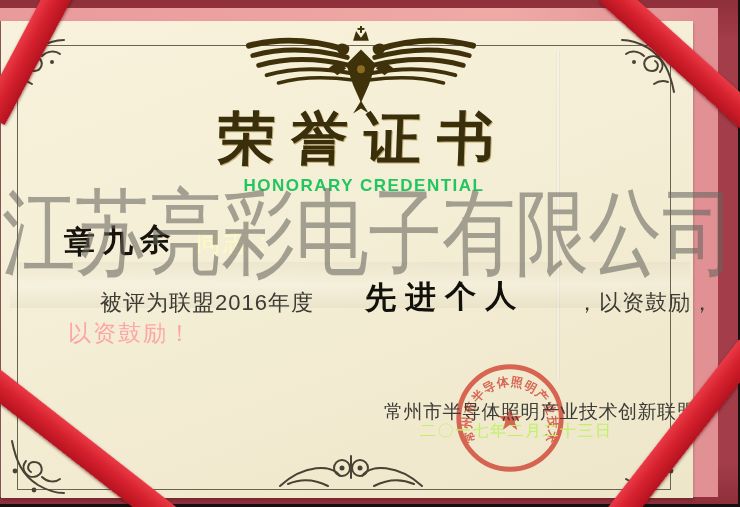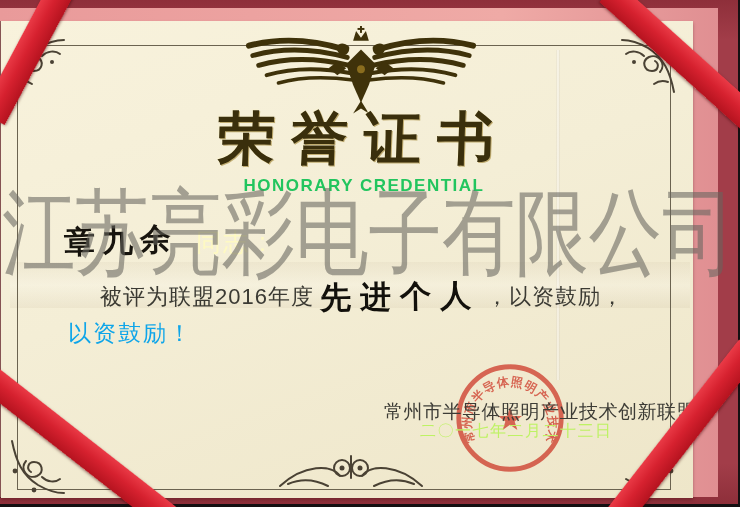--- a/index.html
+++ b/index.html
@@ -33,25 +33,25 @@
          font-size:57px;line-height:1.15;letter-spacing:16px;color:#3a2f0c;
          text-shadow:1px 1px 0 rgba(150,118,30,.55), -1px -1px 0 rgba(255,245,200,.35);
          transform:skewX(-2deg);}
   .subtitle{position:absolute;left:0;top:176px;width:728px;text-align:center;
             font-weight:700;font-size:17px;letter-spacing:1.5px;color:#22c55e;}
   
   .name-row{position:absolute;left:64px;top:220px;display:flex;align-items:baseline;}
   .name{font-family:"Liberation Serif","DejaVu Serif",serif;font-weight:900;
         font-size:31px;letter-spacing:7px;color:#17140e;transform:rotate(-2deg);}
   .salutation{font-size:25px;color:#fef9c3;margin-left:18px;letter-spacing:2px;}
-  .body1{position:absolute;left:100px;top:276px;display:flex;align-items:center;white-space:nowrap;}
+  .body1{position:absolute;left:100px;top:276px;display:flex;align-items:flex-end;white-space:nowrap;gap:45px;}
   .b-reg{font-size:22px;color:#3b3a33;letter-spacing:1px;}
   .b-award{font-family:"Liberation Serif","DejaVu Serif",serif;font-weight:900;
            font-size:31px;letter-spacing:9px;color:#12100b;margin:0 6px;transform:rotate(-1deg);}
-  .body2{position:absolute;left:68px;top:318px;font-size:23px;color:#0ea5e9;letter-spacing:2px;text-align:center;}
+  .body2{position:absolute;left:68px;top:318px;font-size:23px;color:#fca5a5;letter-spacing:2px;text-align:center;}
   
   .seal{position:absolute;left:452px;top:360px;width:116px;height:116px;
         opacity:.88;mix-blend-mode:multiply;}
   .issuer{position:absolute;left:384px;top:399px;font-size:19px;color:#3d3c36;letter-spacing:.5px;}
   .date{position:absolute;left:420px;top:421px;font-size:16px;color:#bef264;letter-spacing:1.5px;}
   
   .watermark{position:absolute;left:2px;top:184px;width:740px;white-space:nowrap;
              font-family:"Liberation Serif","DejaVu Serif",serif;font-size:94px;line-height:1.05;
              color:rgba(104,102,94,.58);transform:scaleX(.78);transform-origin:left center;
              letter-spacing:0;pointer-events:none;z-index:40;}

